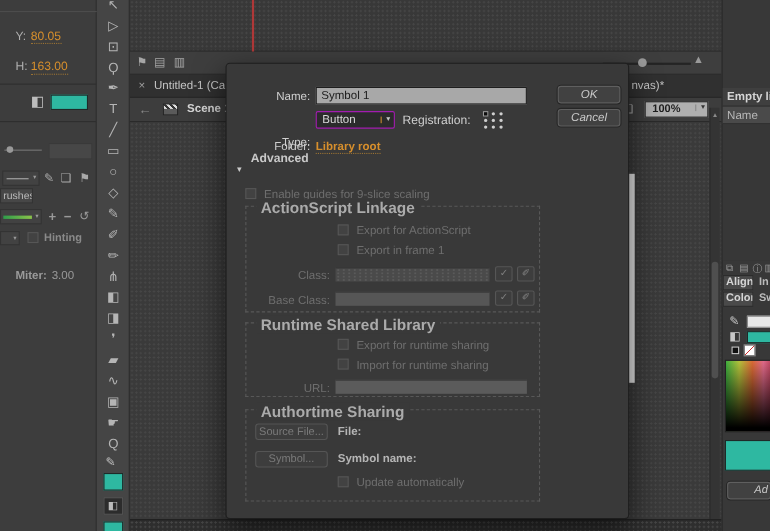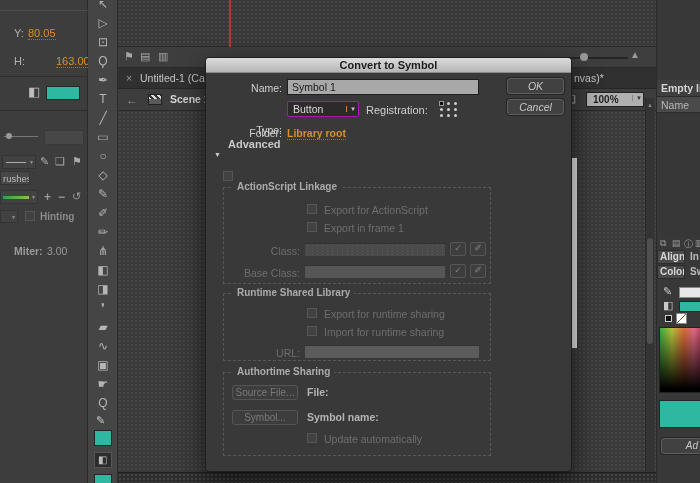--- a/index.html
+++ b/index.html
@@ -6,21 +6,21 @@
   body { font-family:"Liberation Sans", sans-serif; background:#222; }
   #app { position:relative; width:700px; height:483px; overflow:hidden; background:#3a3a3a; font-size:11px; color:#c8c8c8; }
   .abs { position:absolute; }
   .dots { background-image: radial-gradient(circle, #464646 0.8px, rgba(0,0,0,0) 0.9px); background-size:4px 4px; }
   .cb { display:inline-block; width:10px; height:10px; border:1px solid #565656; background:#424242; vertical-align:middle; }
   .dis { color:#6e6e6e; }
   .lbl { color:#cfcfcf; }
   .orange { color:#d78f2c; }
   .undl { border-bottom:1px dotted #9a7233; }
   .fset { position:absolute; border:1px dashed #585858; }
-  .legend { position:absolute; top:-7px; left:9px; background:#393939; padding:0 4px; font-weight:bold; font-size:10px; color:#ababab; }
+  .legend { position:absolute; top:-7px; left:9px; background:#393939; padding:0 4px; font-weight:bold; font-size:14px; color:#ababab; }
   .btn-dark { background:#414141; border:1px solid #5f5f5f; box-shadow:0 0 0 1px #262626; border-radius:3px; color:#c9c9c9; text-align:center; font-size:10.5px; cursor:pointer;font-style:italic; }
   .btn-dis { background:#3d3d3d; border:1px solid #555; border-radius:3px; color:#7a7a7a; text-align:center; font-size:10px; }
   .iconbtn { background:#3d3d3d; border:1px solid #565656; border-radius:2px; color:#808080; text-align:center; font-size:9px; line-height:11px; }
   .tool { display:block; height:19px; line-height:19px; text-align:center; color:#b5b5b5; font-size:12px; cursor:pointer; }
   .rowlabel { position:absolute; text-align:right; font-size:10.5px; }
   .fin { background:#4a4a4a; background-image:radial-gradient(circle,#5a5a5a 0.7px,rgba(0,0,0,0) 0.8px); background-size:5px 3px; border-top:1px solid #333; }
   .teal-swatch { background:#2eb8a1; border:1px solid #1f2a28; }
   .tabtxt { font-size:10.5px; color:#c5c5c5; }
   .minihdr { font-weight:bold; font-size:10.5px; color:#d5d5d5; }
 </style>
@@ -72,21 +72,21 @@
 
   <div class="abs dots" style="left:118px;top:472px;width:538px;height:11px;background-color:#2e2e2e;border-top:1px solid #1f1f1f;"></div>
 
   <div class="abs" style="left:0;top:0;width:88px;height:483px;background:#3d3d3d;border-right:1px solid #2b2b2b;">
     <div class="abs" style="left:0;top:10px;width:88px;height:1px;background:#4c4c4c;"></div>
 
     <span class="abs lbl" style="left:14px;top:27px;color:#b0b0b0;">Y:</span>
     <span class="abs orange undl" style="left:28px;top:27px;">80.05</span>
 
     <span class="abs lbl" style="left:14px;top:55px;color:#b0b0b0;">H:</span>
-    <span class="abs orange undl" style="left:28px;top:55px;margin-left:28px;">163.00</span>
+    <span class="abs orange undl" style="left:28px;top:55px;">163.00</span>
 
     <div class="abs" style="left:0;top:76px;width:88px;height:1px;background:#2e2e2e;"></div>
 
     <span class="abs" style="left:28px;top:84px;color:#bdbdbd;font-size:13px;">◧</span>
     <div class="abs teal-swatch" style="left:46px;top:86px;width:34px;height:14px;"></div>
 
     <div class="abs" style="left:0;top:110px;width:88px;height:1px;background:#2e2e2e;"></div>
 
     <div class="abs" style="left:4px;top:136px;width:34px;height:1px;background:#777;"></div>
     <div class="abs" style="left:6px;top:133px;width:6px;height:6px;border-radius:50%;background:#999;"></div>
@@ -194,23 +194,20 @@
 
     <div class="abs teal-swatch" style="left:2px;top:400px;width:42px;height:28px;"></div>
 
     <div class="abs btn-dark" style="left:4px;top:438px;width:40px;height:16px;overflow:hidden;">
       <span style="position:absolute;right:2px;top:1px;font-size:10px;">Ad</span>
     </div>
   </div>
 
   <div class="abs" style="left:205px;top:57px;width:367px;height:415px;background:#393939;border:1px solid #1e1e1e;border-radius:4px;box-shadow:0 10px 28px rgba(0,0,0,0.6);z-index:10;">
 
-    <div class="abs" style="left:0;top:0;width:365px;height:15px;background:linear-gradient(#dcdcdc,#b6b6b6);border-radius:3px 3px 0 0;border-bottom:1px solid #8a8a8a;">
-      <span style="display:block;text-align:center;font-size:11px;font-weight:bold;color:#1c1c1c;line-height:15px;">Convert to Symbol</span>
-    </div>
 
     <span class="rowlabel lbl" style="left:26px;top:24px;width:50px;">Name:</span>
     <input class="abs" style="left: 81px; top: 21px; width: 192px; height: 16px; background: rgb(168, 168, 168); border: 1px solid rgb(30, 30, 30); font-size: 10.5px; color: rgb(28, 28, 28); font-family: &quot;Liberation Sans&quot;, sans-serif; padding: 0px 4px;" value="Symbol 1">
     <div class="abs btn-dark" style="left:301px;top:20px;width:57px;height:16px;line-height:15px;">
       <span>OK</span>
     </div>
 
     <span class="rowlabel lbl" style="left:26px;top:46px;width:50px;margin-top:20px;">Type:</span>
     <div class="abs" style="left:81px;top:43px;width:72px;height:16px;background:#2b2b2b;border:1px solid #a21caf;border-radius:2px;">
       <span style="position:absolute;left:5px;top:1px;font-size:10.5px;color:#d8d8d8;">Button</span>
@@ -232,20 +229,21 @@
       <span>Cancel</span>
     </div>
 
     <span class="rowlabel lbl" style="left:26px;top:69px;width:50px;">Folder:</span>
     <span class="abs orange undl" style="left:81px;top:69px;font-weight:bold;font-size:10.5px;">Library root</span>
 
     <span class="abs" style="left:8px;top:93px;font-size:7px;color:#c9c9c9;">▼</span>
     <span class="abs" style="left:22px;top:80px;font-weight:bold;font-size:11px;color:#c9c9c9;">Advanced</span>
 
     <span class="abs cb" style="left:17px;top:113px;"></span>
+    <span class="abs dis" style="left:34px;top:113px;font-size:10.5px;">Enable guides for 9-slice scaling</span>
 
     <div class="fset" style="left:17px;top:129px;width:268px;height:97px;">
       <span class="legend">ActionScript Linkage</span>
       <span class="cb abs" style="left:83px;top:16px;"></span>
       <span class="abs dis" style="left:100px;top:16px;font-size:10.5px;">Export for ActionScript</span>
       <span class="cb abs" style="left:83px;top:34px;"></span>
       <span class="abs dis" style="left:100px;top:34px;font-size:10.5px;">Export in frame 1</span>
 
       <span class="rowlabel dis" style="left:14px;top:57px;width:62px;">Class:</span>
       <div class="abs fin" style="left:81px;top:55px;width:140px;height:13px;"></div>

